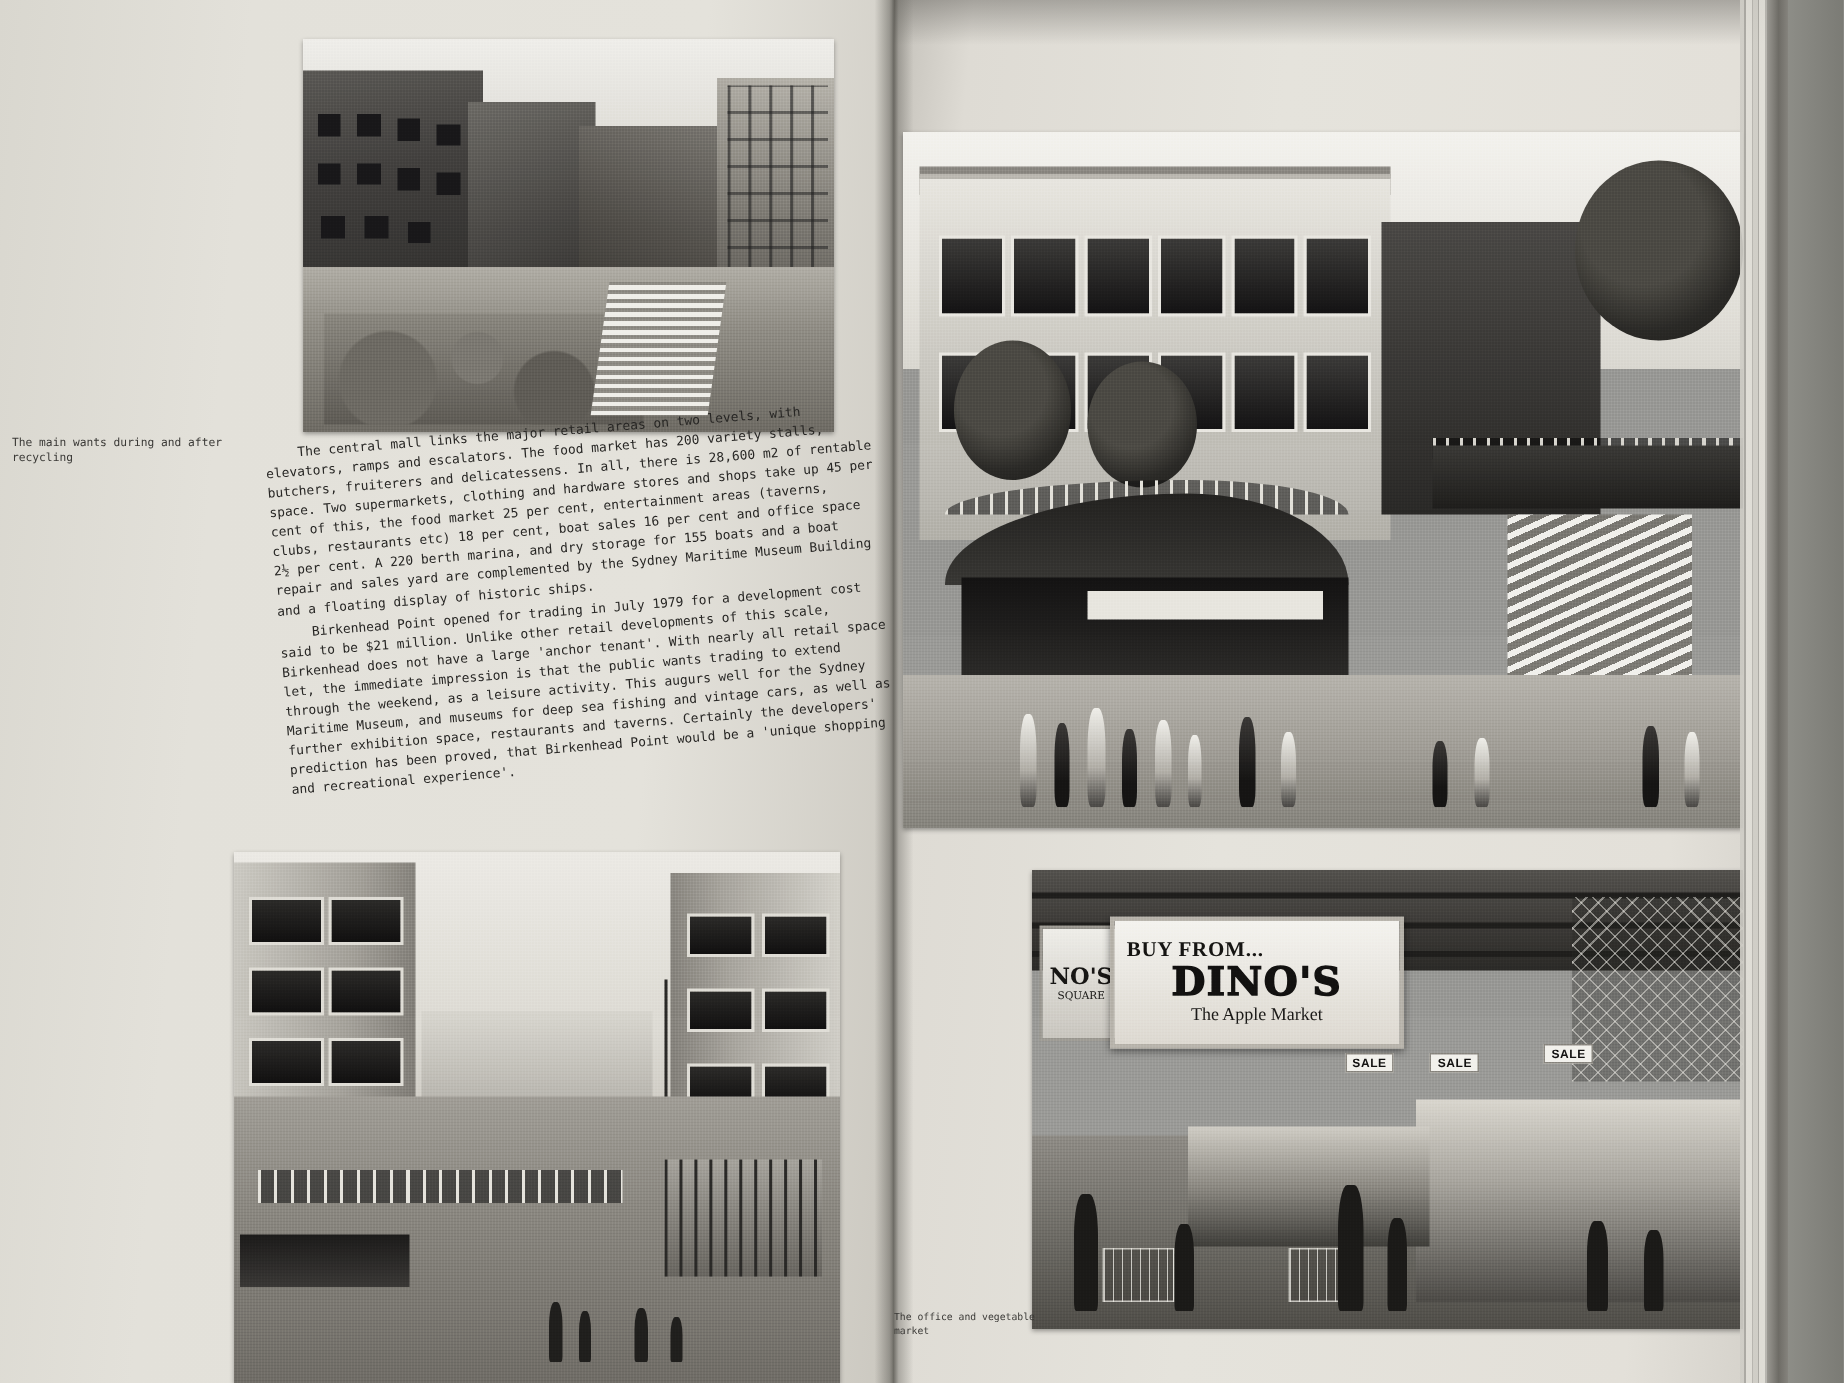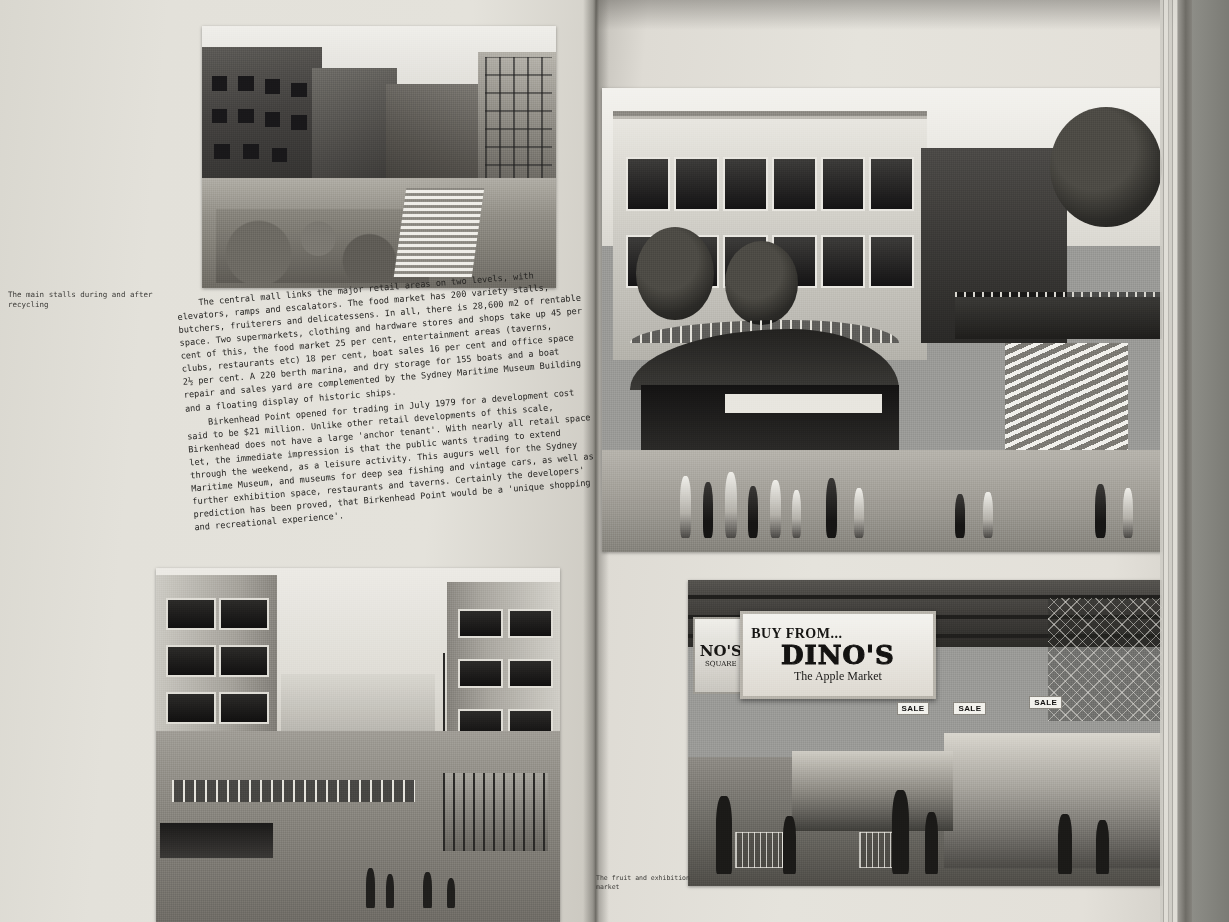--- a/index.html
+++ b/index.html
@@ -538,28 +538,28 @@
         <div class="shopper" style="left:20%;width:13px;height:58px"></div>
         <div class="shopper" style="left:43%;width:17px;height:84px"></div>
         <div class="shopper" style="left:50%;width:13px;height:62px"></div>
         <div class="shopper" style="left:78%;width:14px;height:60px"></div>
         <div class="shopper" style="left:86%;width:13px;height:54px"></div>
 
         <div class="grain"></div>
       </div>
     </div>
 
-    <div class="caption" id="cap-left" style="white-space:pre-line">The main stalls during and after
+    <div class="caption" id="cap-left" style="white-space:pre-line">The main wants during and after
 recycling</div>
 
     <div class="bodytext">
       <p class="ind">The central mall links the major retail areas on two levels, with elevators, ramps and escalators.  The food market has 200 variety stalls, butchers, fruiterers and delicatessens.  In all, there is 28,600 m2 of rentable space.  Two supermarkets, clothing and hardware stores and shops take up 45 per cent of this, the food market 25 per cent, entertainment areas (taverns, clubs, restaurants etc) 18 per cent, boat sales 16 per cent and office space 2½ per cent.  A 220 berth marina, and dry storage for 155 boats and a boat repair and sales yard are complemented by the Sydney Maritime Museum Building and a floating display of historic ships.</p>
       <p class="ind">Birkenhead Point opened for trading in July 1979 for a development cost said to be $21 million.  Unlike other retail developments of this scale, Birkenhead does not have a large 'anchor tenant'.  With nearly all retail space let, the immediate impression is that the public wants trading to extend through the weekend, as a leisure activity.  This augurs well for the Sydney Maritime Museum, and museums for deep sea fishing and vintage cars, as well as further exhibition space, restaurants and taverns.  Certainly the developers' prediction has been proved, that Birkenhead Point would be a 'unique shopping and recreational experience'.</p>
     </div>
 
-    <div class="caption" id="cap-market">The fruit and exhibition market</div>
+    <div class="caption" id="cap-market">The office and vegetable market</div>
 
     <div class="edge-stack"></div>
     <div class="edge-dark"></div>
   </div>
 
   <div class="desk-right"></div>
 </div>
 
 </body></html>

